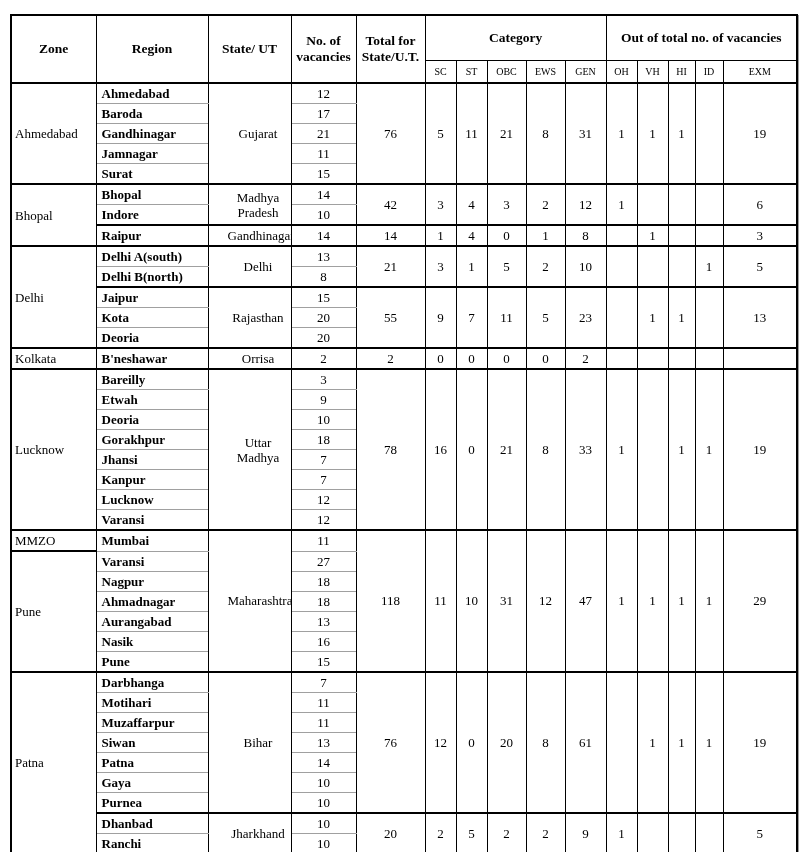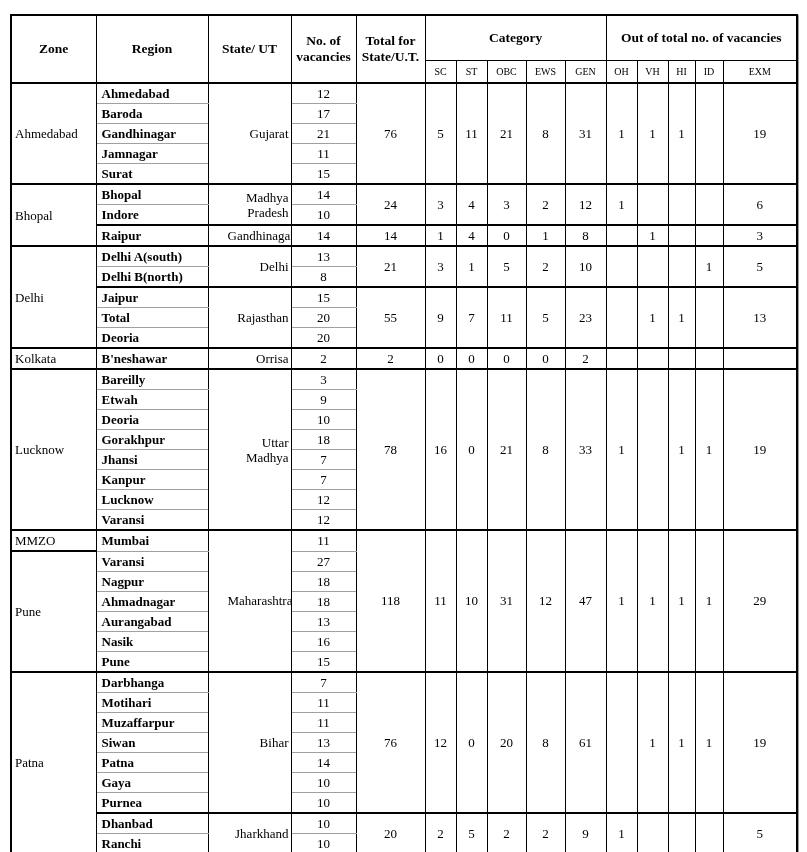--- a/index.html
+++ b/index.html
@@ -56,21 +56,21 @@
   tbody td.region {
     text-align: left;
     font-weight: bold;
     padding-left: 5px;
     border-bottom: 1px solid #a0a0a0;
   }
   tbody td.vac {
     border-bottom: 1px solid #a0a0a0;
   }
   tbody td.state {
-    text-align: right;
+    text-align: center;
     padding-left: 19px;
   }
   tbody tr.group-start td {
     border-top: 2px solid #000;
   }
 </style>
 </head>
 <body>
 
 <div class="page-wrap">
@@ -147,21 +147,21 @@
         </tr>
         <tr>
           <td class="region">Surat</td>
           <td class="vac">15</td>
         </tr>
         <tr class="group-start">
           <td class="zone-cell" rowspan="3">Bhopal</td>
           <td class="region">Bhopal</td>
           <td class="state" rowspan="2">Madhya Pradesh</td>
           <td class="vac">14</td>
-          <td class="num" rowspan="2">24</td>
+          <td class="num" rowspan="2">42</td>
           <td class="num" rowspan="2">3</td>
           <td class="num" rowspan="2">4</td>
           <td class="num" rowspan="2">3</td>
           <td class="num" rowspan="2">2</td>
           <td class="num" rowspan="2">12</td>
           <td class="num" rowspan="2">1</td>
           <td class="num" rowspan="2"></td>
           <td class="num" rowspan="2"></td>
           <td class="num" rowspan="2"></td>
           <td class="num" rowspan="2">6</td>
@@ -217,21 +217,21 @@
           <td class="num" rowspan="3">11</td>
           <td class="num" rowspan="3">5</td>
           <td class="num" rowspan="3">23</td>
           <td class="num" rowspan="3"></td>
           <td class="num" rowspan="3">1</td>
           <td class="num" rowspan="3">1</td>
           <td class="num" rowspan="3"></td>
           <td class="num" rowspan="3">13</td>
         </tr>
         <tr>
-          <td class="region">Total</td>
+          <td class="region">Kota</td>
           <td class="vac">20</td>
         </tr>
         <tr>
           <td class="region">Deoria</td>
           <td class="vac">20</td>
         </tr>
         <tr class="group-start">
           <td class="zone-cell">Kolkata</td>
           <td class="region">B'neshawar</td>
           <td class="state">Orrisa</td>

